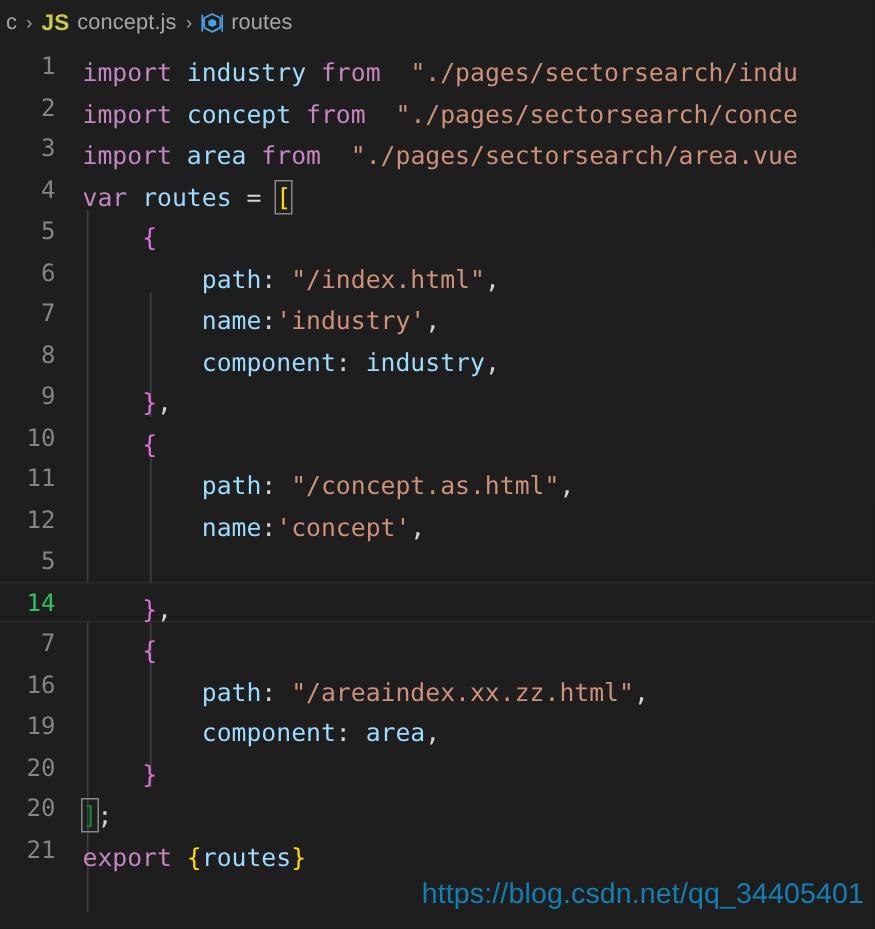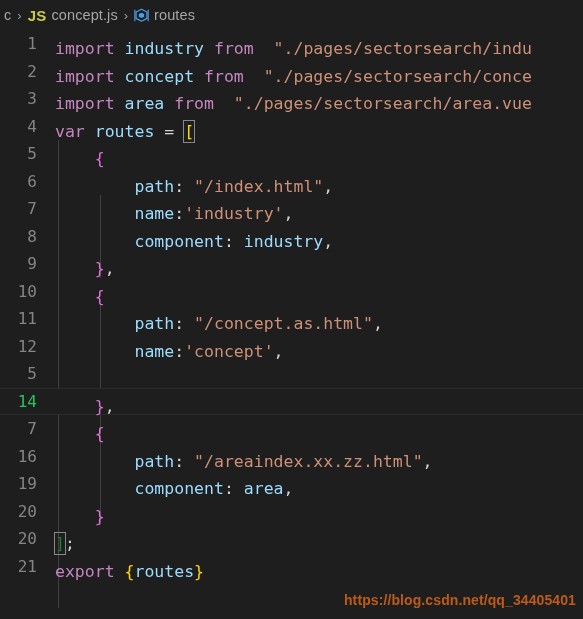--- a/index.html
+++ b/index.html
@@ -131,28 +131,27 @@
     outline: 1px solid #888888;
     outline-offset: 0px;
     padding: 1px 0;
   }
 
   
   .watermark {
     position: absolute;
     right: 7px;
     bottom: 11px;
-    color: #f97316;
+    color: #0ea5e9;
     opacity: .72;
     font-family: "Liberation Sans", sans-serif;
-    font-size: 14px;
+    font-size: 19px;
     letter-spacing: .1px;
     white-space: nowrap;
     pointer-events: none;
-    font-weight: bold;
   }
 </style>
 </head>
 <body>
 
 <div id="app">
 
   <div class="breadcrumb">
     <span class="crumb-text">c</span>
     <span class="crumb-sep">›</span>

